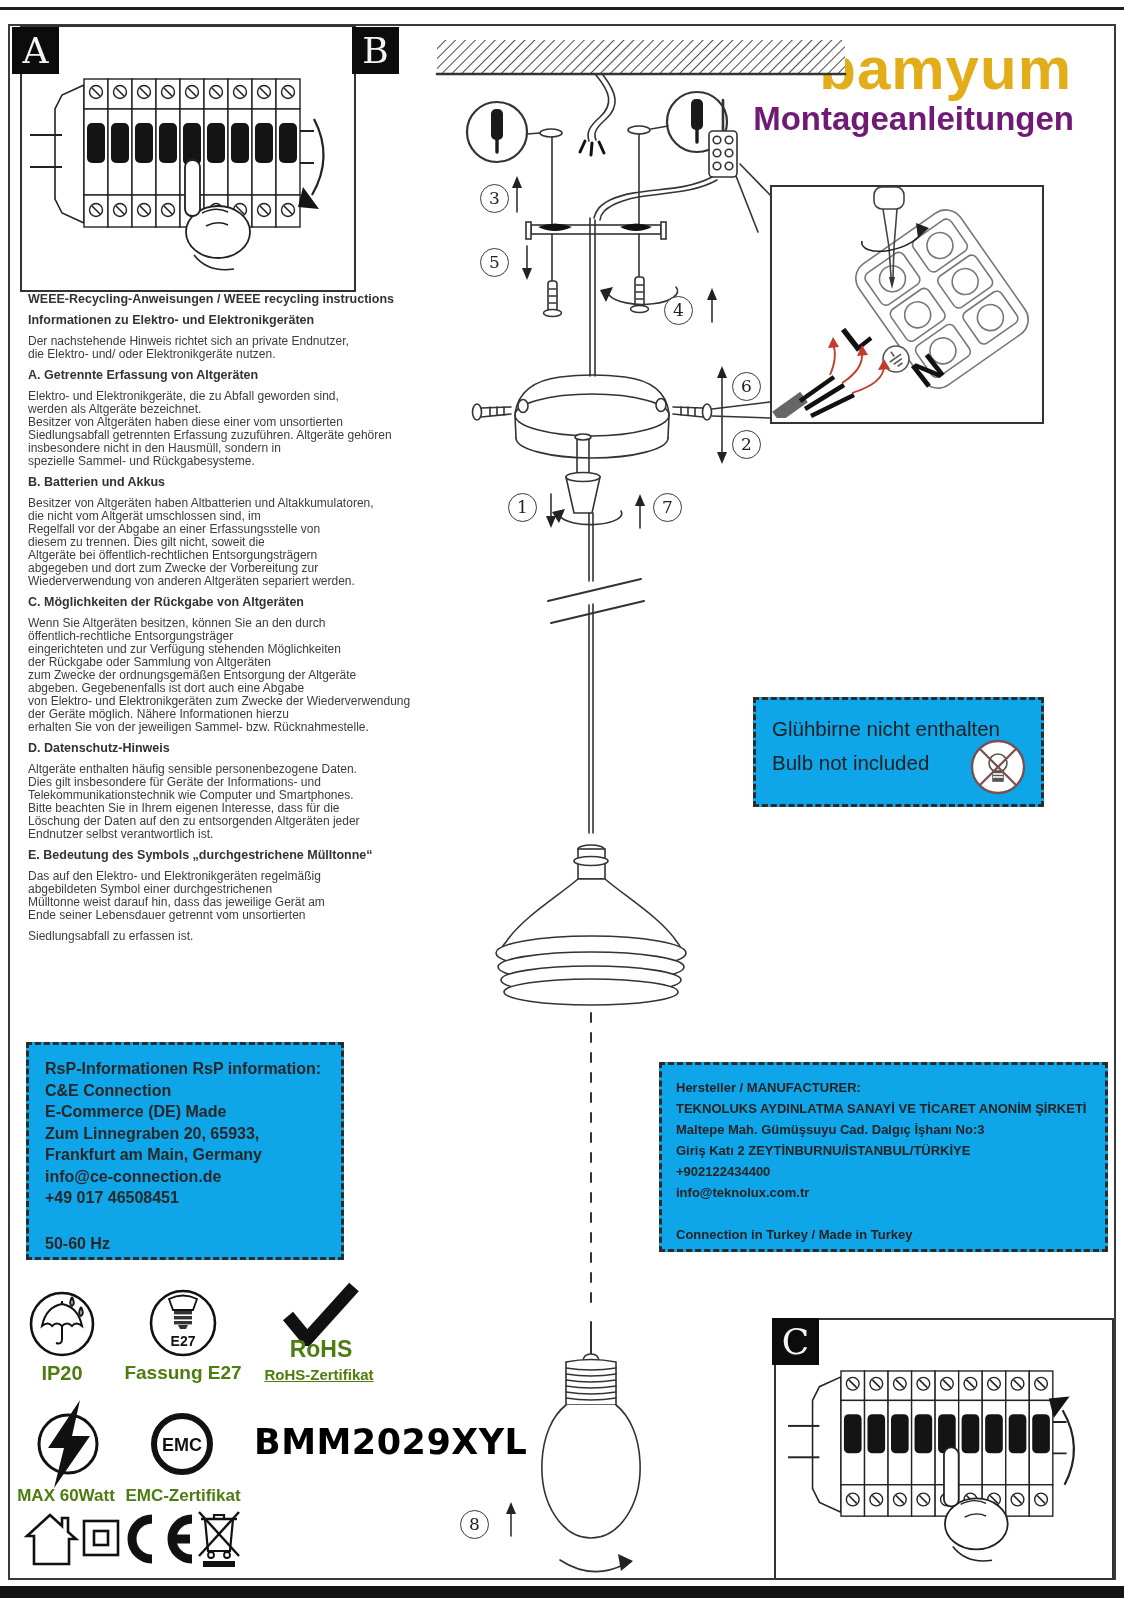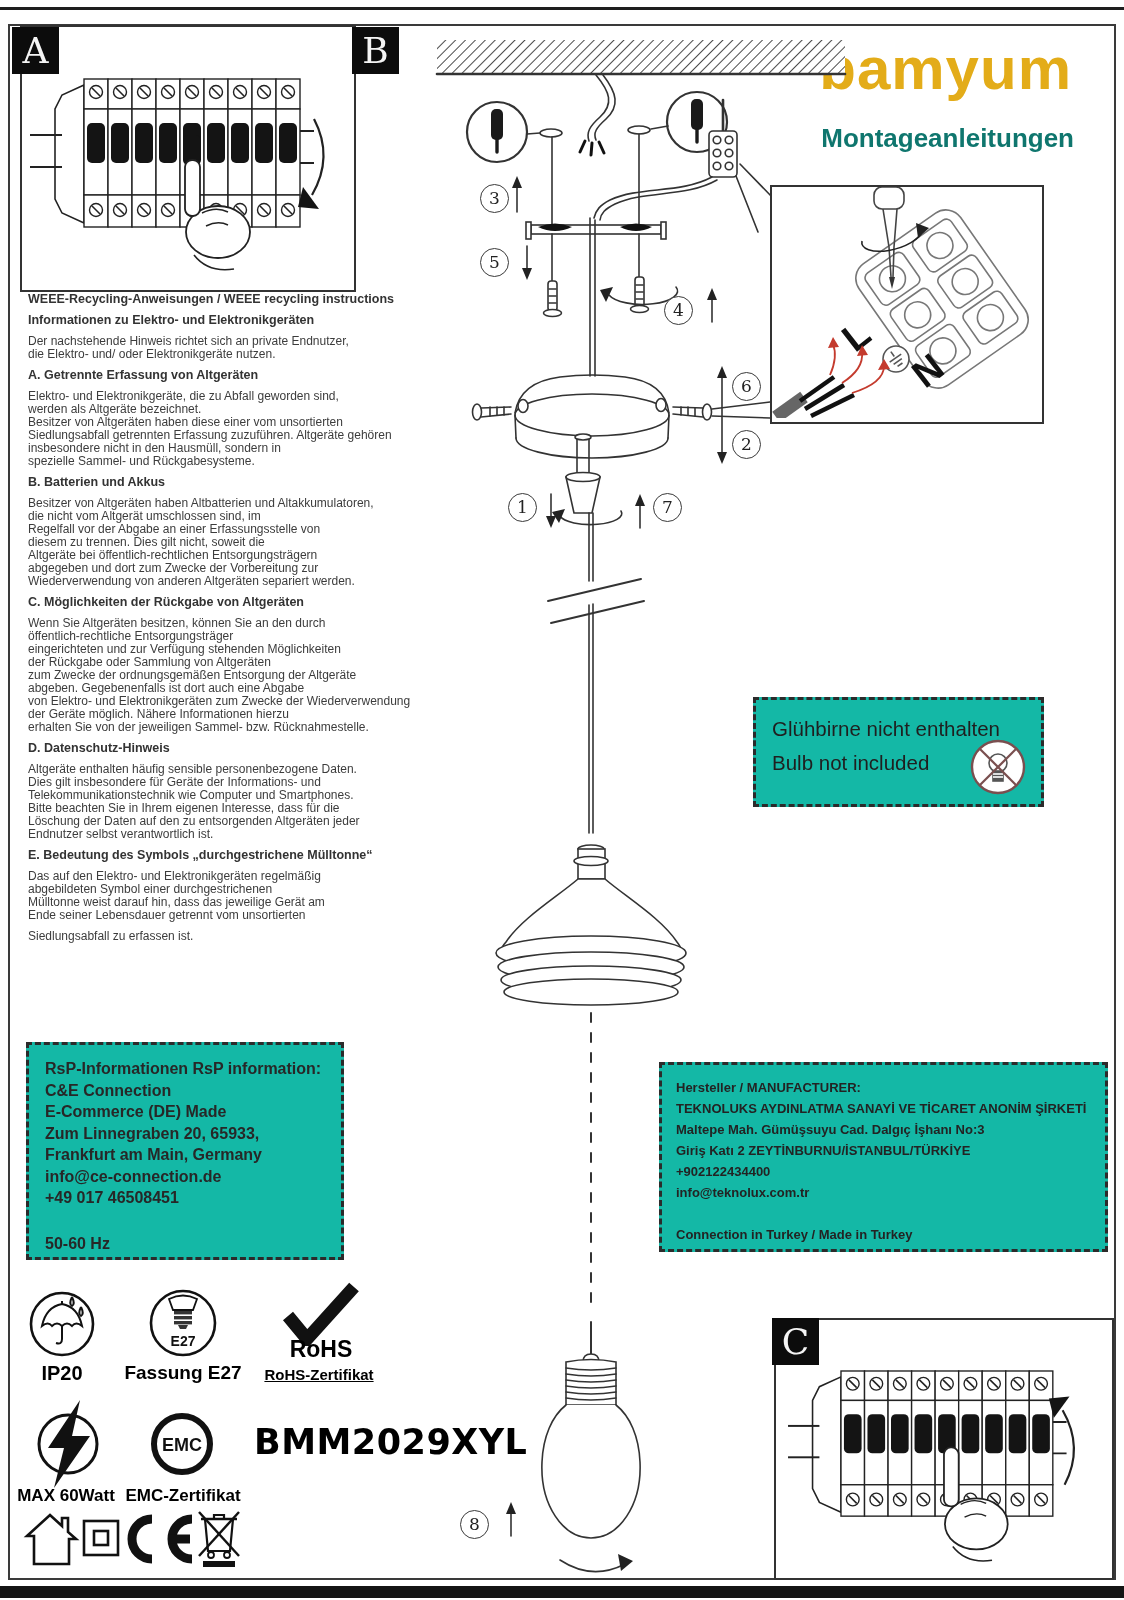--- a/index.html
+++ b/index.html
@@ -6,38 +6,38 @@
   .page{position:relative;width:1124px;height:1600px;background:#ffffff;margin:0 auto;
         font-family:"Liberation Sans",sans-serif;color:#2e2e2e;overflow:hidden;}
   .abs{position:absolute;}
   .topline{left:0;top:7px;width:1124px;height:3px;background:#1e1e1e;}
   .frame{left:8px;top:24px;width:1104px;height:1552px;border:2px solid #3a3a3a;}
   .bottombar{left:0;top:1586px;width:1124px;height:12px;background:#141414;}
   .panelbox{border:2px solid #333;background:#fff;}
   .plabel{width:47px;height:47px;background:#0c0c0c;color:#f4f4f4;
           font-family:"DejaVu Serif",serif;font-size:36px;line-height:47px;text-align:center;}
   .brand{right:52px;top:34px;font-size:60px;font-weight:bold;letter-spacing:1px;}
-  .subtitles{right:50px;top:102px;text-align:right;font-size:26px;line-height:33px;
-             font-weight:600;color:#0f766e;margin-top:20px;}
+  .subtitles{right:50px;top:102px;text-align:right;font-size:33px;line-height:33px;
+             font-weight:600;color:#701a75;}
   .weee{left:28px;top:293px;width:406px;font-size:12px;line-height:13px;color:#3c3c3c;}
   .weee h4{font-size:12.5px;margin:0 0 8px 0;color:#333;}
   .weee p{margin:0 0 8px 0;white-space:pre-line;}
-  .dashedbox{border:3px dashed #2b2b2b;background:#14b8a6;}
+  .dashedbox{border:3px dashed #2b2b2b;background:#0ea5e9;}
   .rsp{left:26px;top:1042px;width:312px;height:212px;padding:0;}
   .rsp .inner{padding:13px 0 0 16px;font-size:16px;line-height:21.5px;font-weight:600;color:#272727;}
   .rsp .gap{margin-top:24px;}
   .mfr{left:659px;top:1062px;width:443px;height:184px;}
   .mfr .inner{padding:12px 0 0 14px;font-size:13px;line-height:21px;font-weight:bold;color:#232323;}
   .mfr .madein{margin-top:21px;}
   .bulbnote{left:753px;top:697px;width:285px;height:104px;}
   .bulbnote .inner{padding:12px 0 0 16px;font-size:20.5px;line-height:34px;color:#1f1f1f;}
   .step{position:absolute;width:27px;height:27px;border:1.6px solid #3a3a3a;border-radius:50%;
         background:#fff;font-family:"DejaVu Serif",serif;font-size:17px;line-height:27px;
         text-align:center;color:#222;}
-  .caption{position:absolute;text-align:center;font-weight:bold;color:#000000;}
+  .caption{position:absolute;text-align:center;font-weight:bold;color:#4d7c0f;}
   .model{left:254px;top:1422px;font-size:35px;font-weight:bold;color:#000;
          font-family:"DejaVu Sans",sans-serif;letter-spacing:0.5px;}
   svg{display:block;}
 </style>
 </head>
 <body>
 
 <div class="page">
 
   <div class="abs topline"></div>

